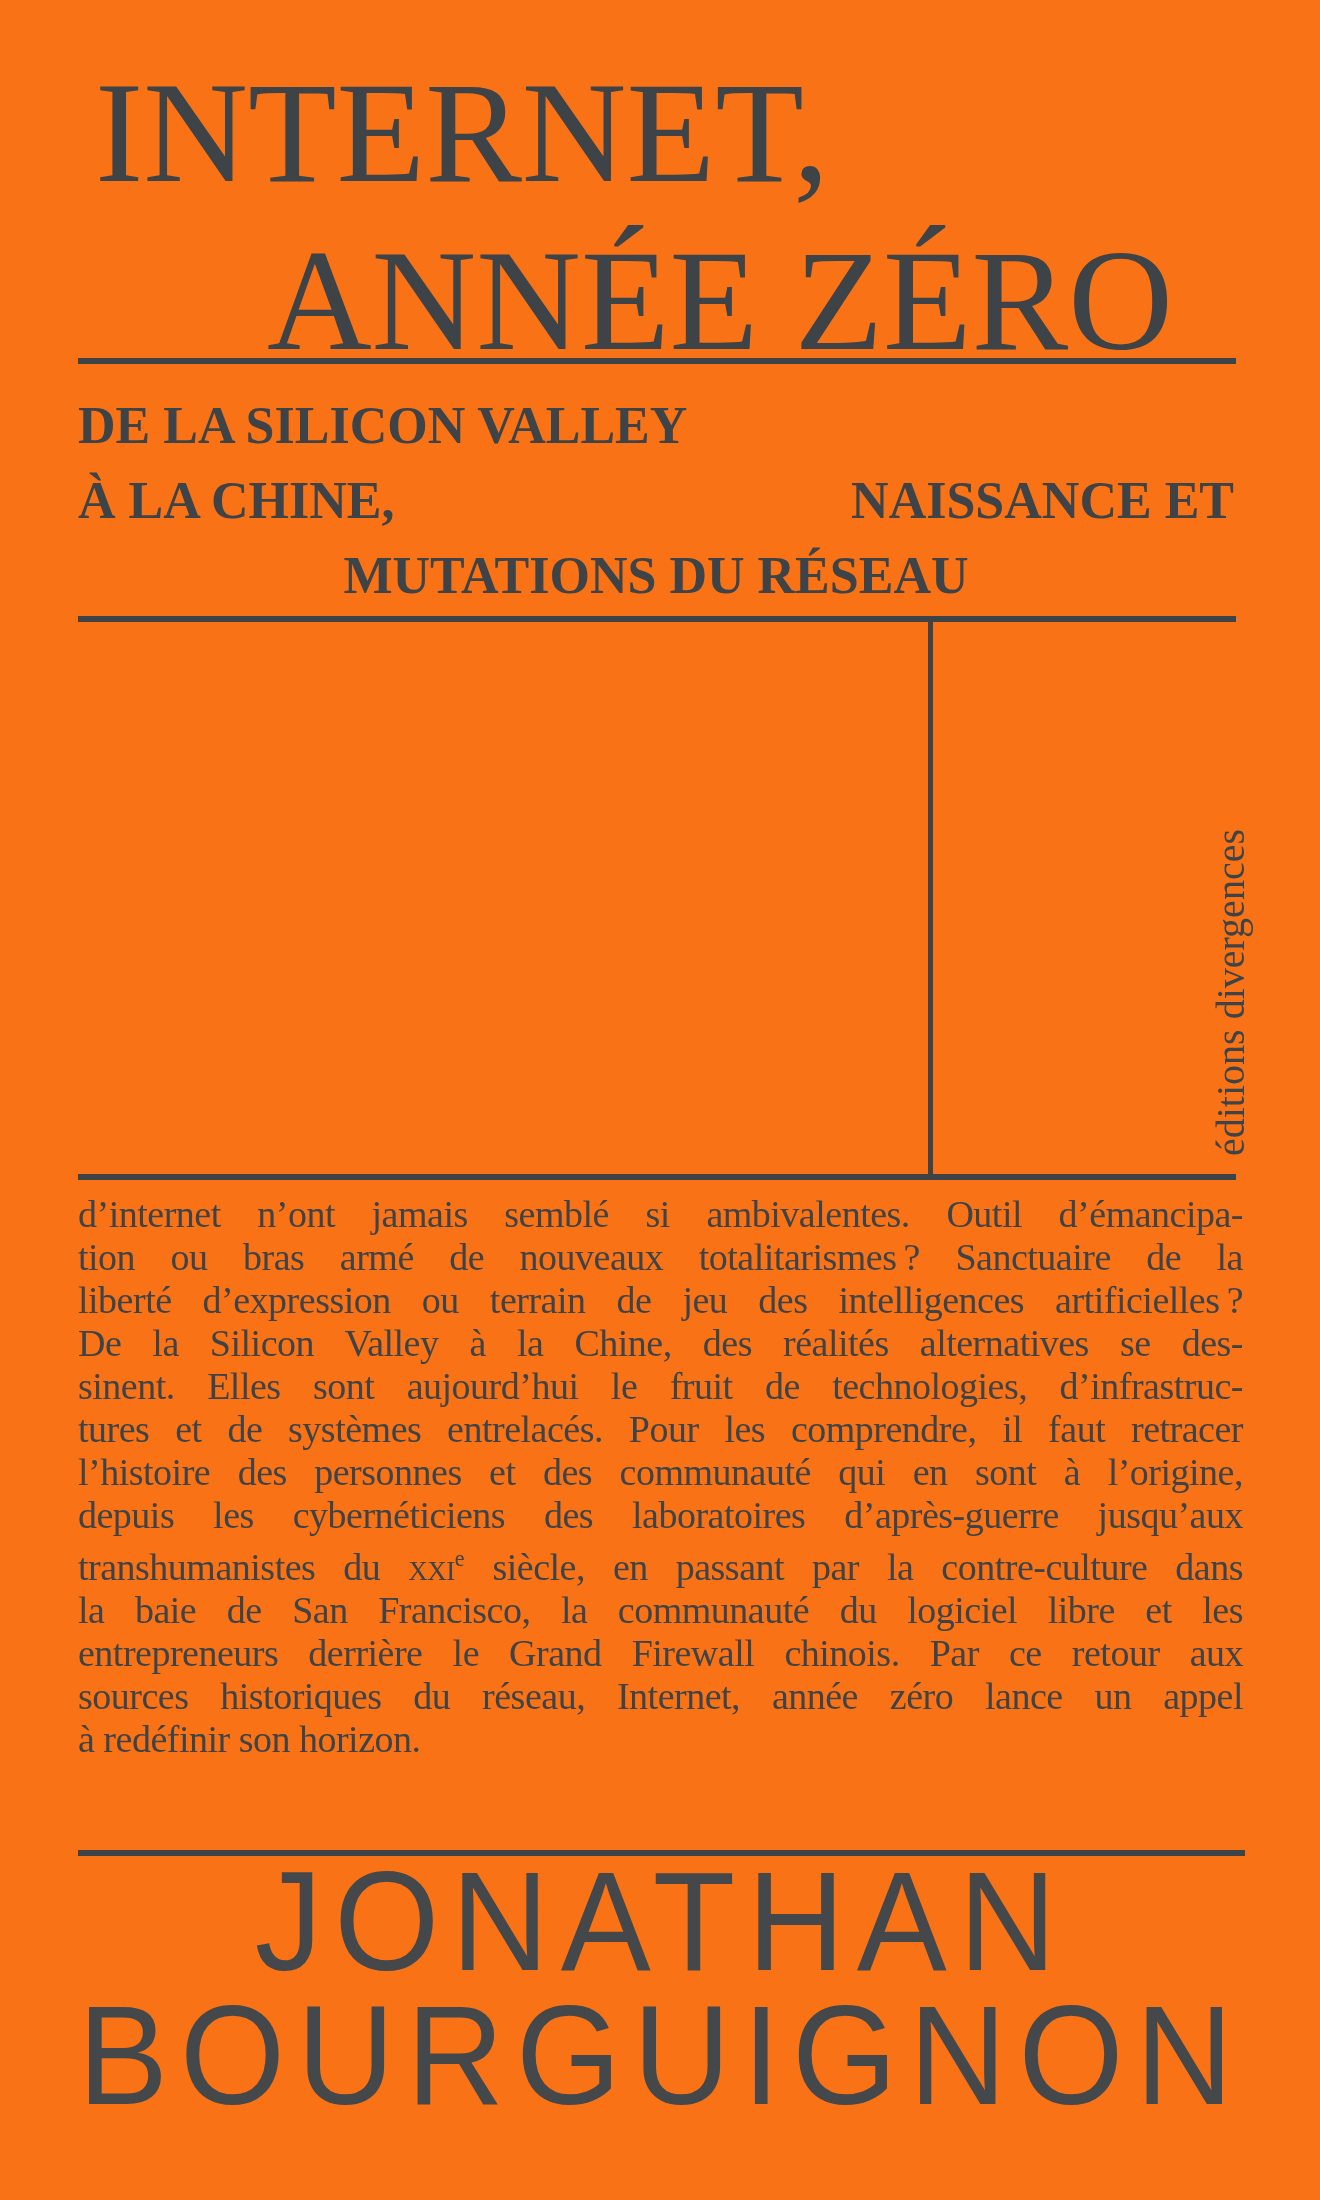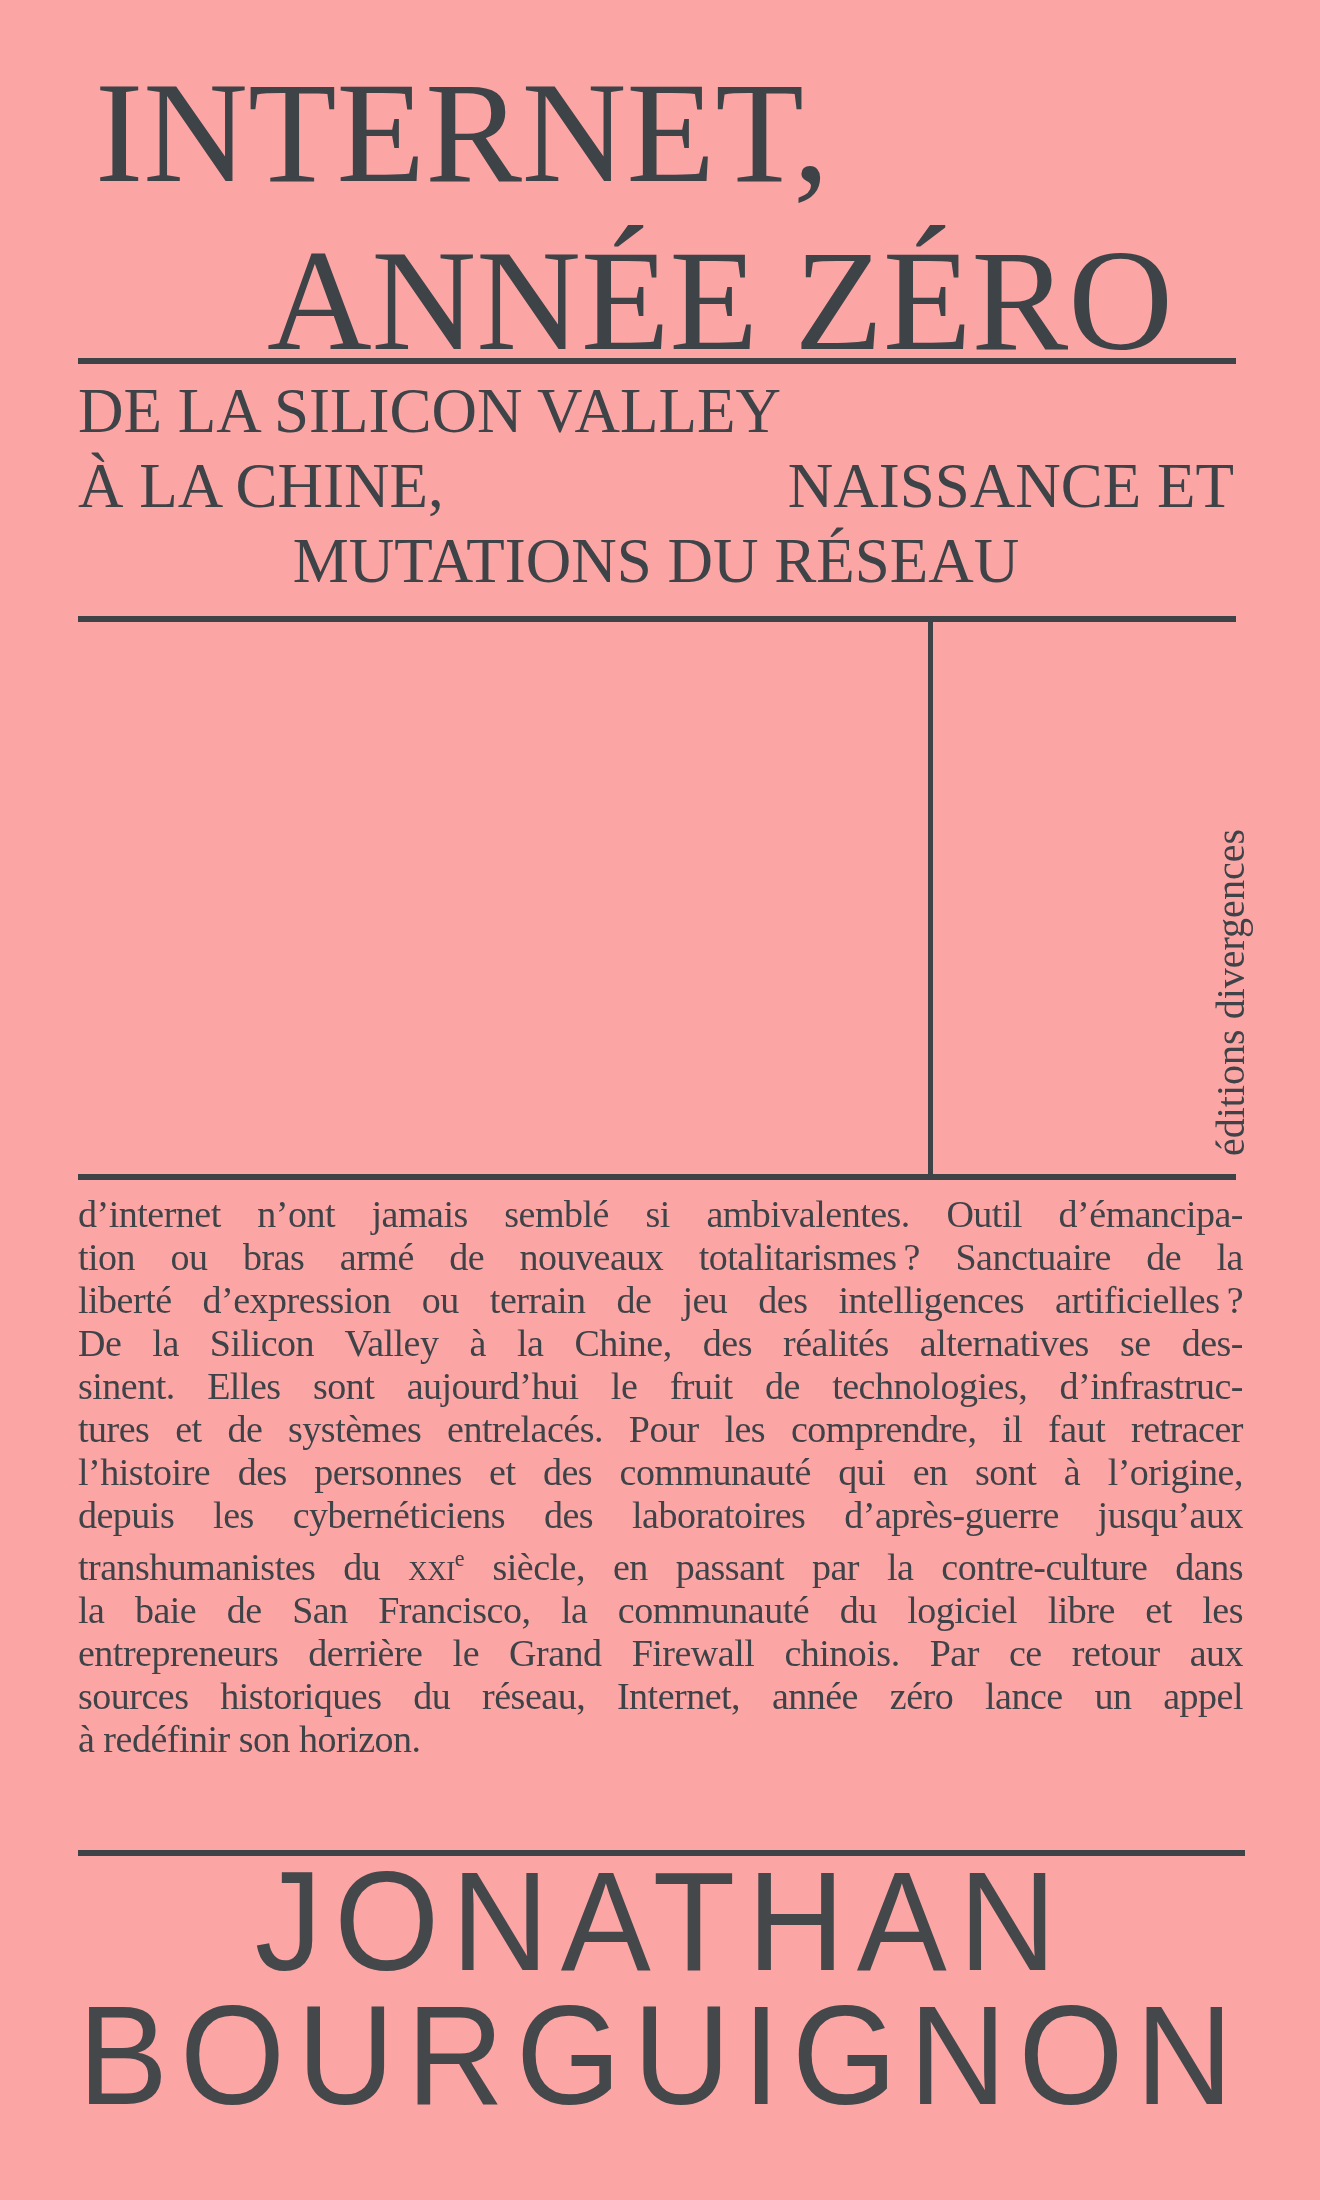--- a/index.html
+++ b/index.html
@@ -1,20 +1,20 @@
 <!DOCTYPE html>
 <html><head>
 <meta charset="utf-8">
 <style>
   html, body { margin: 0; padding: 0; }
   .cover {
     position: relative;
     width: 1320px;
     height: 2200px;
-    background: #fca5a5;
+    background: #f97316;
     color: #3E4347;
     font-family: "Liberation Serif", serif;
     overflow: hidden;
   }
   .rule { position: absolute; background: #3E4347; height: 6px; }
   .rule-title    { left: 78px; top: 358px;  width: 1158px; }
   .rule-subtitle { left: 78px; top: 616px;  width: 1158px; }
   .rule-desc     { left: 78px; top: 1174px; width: 1158px; }
   .rule-author   { left: 78px; top: 1850px; width: 1167px; }
   .vline {
@@ -25,22 +25,22 @@
   }
   .title-line-1 {
     position: absolute; left: 95px; top: 60px;
     font-size: 145px; line-height: 1; white-space: nowrap;
   }
   .title-line-2 {
     position: absolute; right: 147px; top: 200px;
     font-size: 145px; line-height: 1; white-space: nowrap; margin-top: 28px;
   }
   .subtitle {
-    position: absolute; left: 78px; top: 374px; width: 1156px;
-    font-size: 63px; line-height: 75px;
+    position: absolute; left: 78px; top: 388px; width: 1156px;
+    font-size: 52px; line-height: 75px; font-weight: bold;
   }
   .subtitle-row-2 { display: flex; justify-content: space-between; align-items: flex-end; }
   .subtitle-row-3 { text-align: center; }
   .publisher {
     position: absolute; left: 1205px; top: 788px;
     width: 52px; height: 368px;
   }
   .publisher-text {
     width: 368px; height: 52px;
     transform: rotate(-90deg) translateX(-368px);

